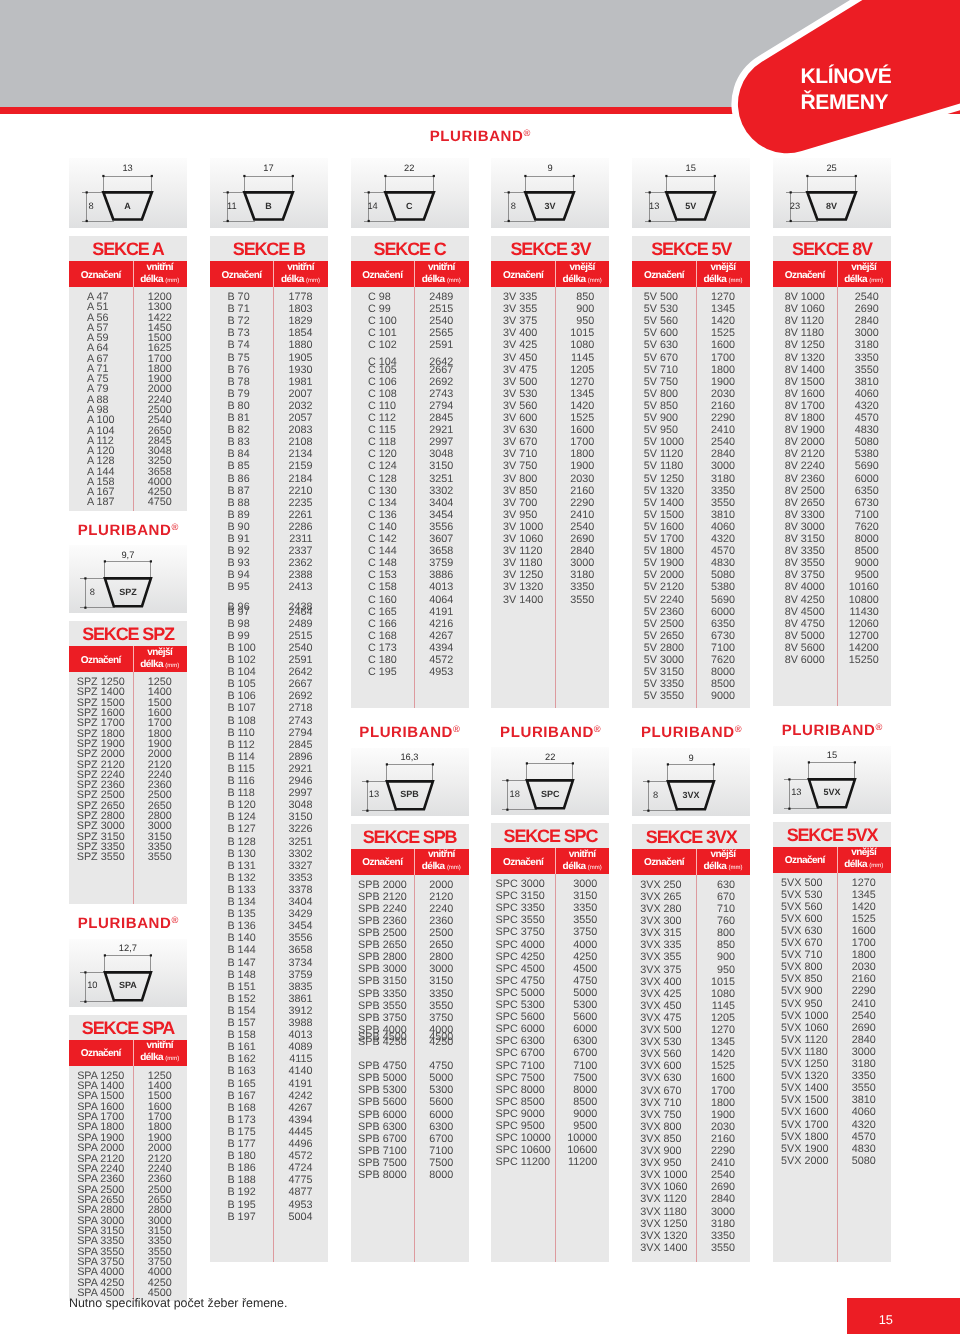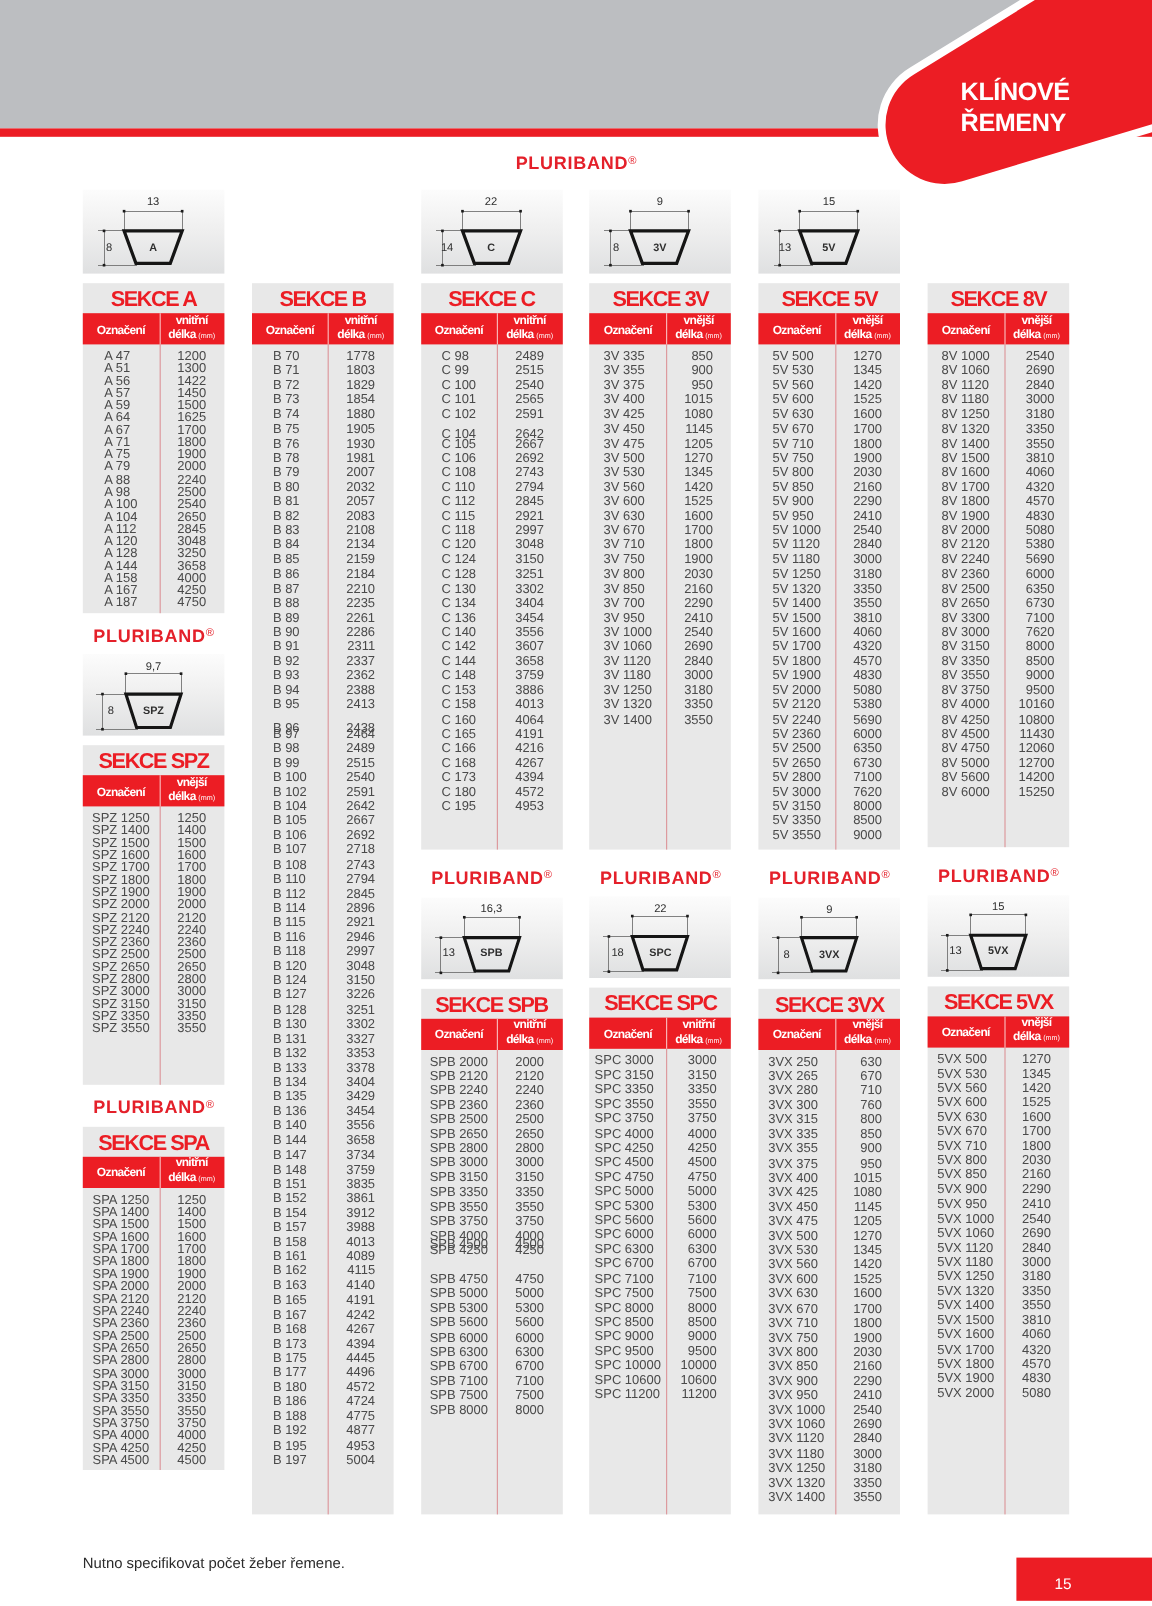--- a/index.html
+++ b/index.html
@@ -96,20 +96,42 @@
           <rect x="81.7" y="16.9" width="2.2" height="2.2"></rect>
           <rect x="16.599999999999998" y="33.3" width="2.2" height="2.2"></rect>
           <rect x="16.599999999999998" y="61.9" width="2.2" height="2.2"></rect>
         </g>
         <path d="M34.400000000000006 34.4L82.8 34.4L72.9 61.5L44.3 61.5Z" fill="none" stroke="#151515" stroke-width="2.7" stroke-linejoin="miter"></path>
       </svg>
       <span class="dw" style="left:42.6px;top:5.5px;width:32px">13</span>
       <span class="dh" style="left:15px;top:43.5px;width:14px">8</span>
       <span class="dl" style="left:38.6px;top:43.5px;width:40px">A</span>
     </div>
+    <div class="dbox" style="left: 140.8px;">
+      <svg class="dsvg" width="118" height="70" viewBox="0 0 118 70">
+        <g stroke="#6a6a6a" stroke-width="0.7" fill="none" shape-rendering="crispEdges">
+          <path d="M34.400000000000006 18V35.4"></path>
+          <path d="M82.8 18V35.4"></path>
+          <path d="M34.400000000000006 18H82.8"></path>
+          <path d="M12.7 34.4H35.400000000000006"></path>
+          <path d="M12.7 63H45.3"></path>
+          <path d="M17.7 34.4V63"></path>
+        </g>
+        <g fill="#1b1b1b">
+          <rect x="33.300000000000004" y="16.9" width="2.2" height="2.2"></rect>
+          <rect x="81.7" y="16.9" width="2.2" height="2.2"></rect>
+          <rect x="16.599999999999998" y="33.3" width="2.2" height="2.2"></rect>
+          <rect x="16.599999999999998" y="61.9" width="2.2" height="2.2"></rect>
+        </g>
+        <path d="M34.400000000000006 34.4L82.8 34.4L72.9 61.5L44.3 61.5Z" fill="none" stroke="#151515" stroke-width="2.7" stroke-linejoin="miter"></path>
+      </svg>
+      <span class="dw" style="left:42.6px;top:5.5px;width:32px">17</span>
+      <span class="dh" style="left:15px;top:43.5px;width:14px">11</span>
+      <span class="dl" style="left:38.6px;top:43.5px;width:40px">B</span>
+    </div>
     <div class="dbox" style="left: 281.6px;">
       <svg class="dsvg" width="118" height="70" viewBox="0 0 118 70">
         <g stroke="#6a6a6a" stroke-width="0.7" fill="none" shape-rendering="crispEdges">
           <path d="M34.400000000000006 18V35.4"></path>
           <path d="M82.8 18V35.4"></path>
           <path d="M34.400000000000006 18H82.8"></path>
           <path d="M12.7 34.4H35.400000000000006"></path>
           <path d="M12.7 63H45.3"></path>
           <path d="M17.7 34.4V63"></path>
         </g>
@@ -162,20 +184,42 @@
           <rect x="81.7" y="16.9" width="2.2" height="2.2"></rect>
           <rect x="16.599999999999998" y="33.3" width="2.2" height="2.2"></rect>
           <rect x="16.599999999999998" y="61.9" width="2.2" height="2.2"></rect>
         </g>
         <path d="M34.400000000000006 34.4L82.8 34.4L72.9 61.5L44.3 61.5Z" fill="none" stroke="#151515" stroke-width="2.7" stroke-linejoin="miter"></path>
       </svg>
       <span class="dw" style="left:42.6px;top:5.5px;width:32px">15</span>
       <span class="dh" style="left:15px;top:43.5px;width:14px">13</span>
       <span class="dl" style="left:38.6px;top:43.5px;width:40px">5V</span>
     </div>
+    <div class="dbox" style="left: 704px;">
+      <svg class="dsvg" width="118" height="70" viewBox="0 0 118 70">
+        <g stroke="#6a6a6a" stroke-width="0.7" fill="none" shape-rendering="crispEdges">
+          <path d="M34.400000000000006 18V35.4"></path>
+          <path d="M82.8 18V35.4"></path>
+          <path d="M34.400000000000006 18H82.8"></path>
+          <path d="M12.7 34.4H35.400000000000006"></path>
+          <path d="M12.7 63H45.3"></path>
+          <path d="M17.7 34.4V63"></path>
+        </g>
+        <g fill="#1b1b1b">
+          <rect x="33.300000000000004" y="16.9" width="2.2" height="2.2"></rect>
+          <rect x="81.7" y="16.9" width="2.2" height="2.2"></rect>
+          <rect x="16.599999999999998" y="33.3" width="2.2" height="2.2"></rect>
+          <rect x="16.599999999999998" y="61.9" width="2.2" height="2.2"></rect>
+        </g>
+        <path d="M34.400000000000006 34.4L82.8 34.4L72.9 61.5L44.3 61.5Z" fill="none" stroke="#151515" stroke-width="2.7" stroke-linejoin="miter"></path>
+      </svg>
+      <span class="dw" style="left:42.6px;top:5.5px;width:32px">25</span>
+      <span class="dh" style="left:15px;top:43.5px;width:14px">23</span>
+      <span class="dl" style="left:38.6px;top:43.5px;width:40px">8V</span>
+    </div>
   </div>
 
 <div id="cols">
     <div class="col" style="left: 69px;">
       <div class="tbl">
         <div class="tbl-title">SEKCE A</div>
         <div class="tbl-head">
           <div class="c1">
             <span>Označení</span>
           </div>
@@ -378,20 +422,42 @@
             <span class="code" style="left:7.73px">SPZ 3350</span>
             <span class="len" style="right:15.23px">3350</span>
           </div>
           <div class="row" style="top:180.10000000000002px">
             <span class="code" style="left:7.73px">SPZ 3550</span>
             <span class="len" style="right:15.23px">3550</span>
           </div>
         </div>
       </div>
       <div class="brand brand-col" style="margin-top:0px">PLURIBAND<sup>®</sup></div>
+      <div class="diag" style="height:68px">
+        <svg class="dsvg" width="118" height="68" viewBox="0 0 118 68">
+          <g stroke="#6a6a6a" stroke-width="0.7" fill="none" shape-rendering="crispEdges">
+            <path d="M35.9 16.4V34.4"></path>
+            <path d="M81.9 16.4V34.4"></path>
+            <path d="M35.9 16.4H81.9"></path>
+            <path d="M11.399999999999999 33.4H36.9"></path>
+            <path d="M11.399999999999999 62.7H45.8"></path>
+            <path d="M16.4 33.4V62.7"></path>
+          </g>
+          <g fill="#1b1b1b">
+            <rect x="34.8" y="15.299999999999999" width="2.2" height="2.2"></rect>
+            <rect x="80.80000000000001" y="15.299999999999999" width="2.2" height="2.2"></rect>
+            <rect x="15.299999999999999" y="32.3" width="2.2" height="2.2"></rect>
+            <rect x="15.299999999999999" y="61.6" width="2.2" height="2.2"></rect>
+          </g>
+          <path d="M35.9 33.4L81.9 33.4L73 61.2L44.8 61.2Z" fill="none" stroke="#151515" stroke-width="2.6" stroke-linejoin="miter"></path>
+        </svg>
+        <span class="dw" style="left:40.9px;top:5.7px;width:36px">12,7</span>
+        <span class="dh" style="left:15.3px;top:42.7px;width:16px">10</span>
+        <span class="dl" style="left:36.9px;top:42.7px;width:44px">SPA</span>
+      </div>
       <div class="tbl">
         <div class="tbl-title">SEKCE SPA</div>
         <div class="tbl-head">
           <div class="c1">
             <span>Označení</span>
           </div>
           <div class="hsep"></div>
           <div class="c2">
             <span>vnitřní</span>
             <span>délka <i class="unit">(mm)</i></span>

